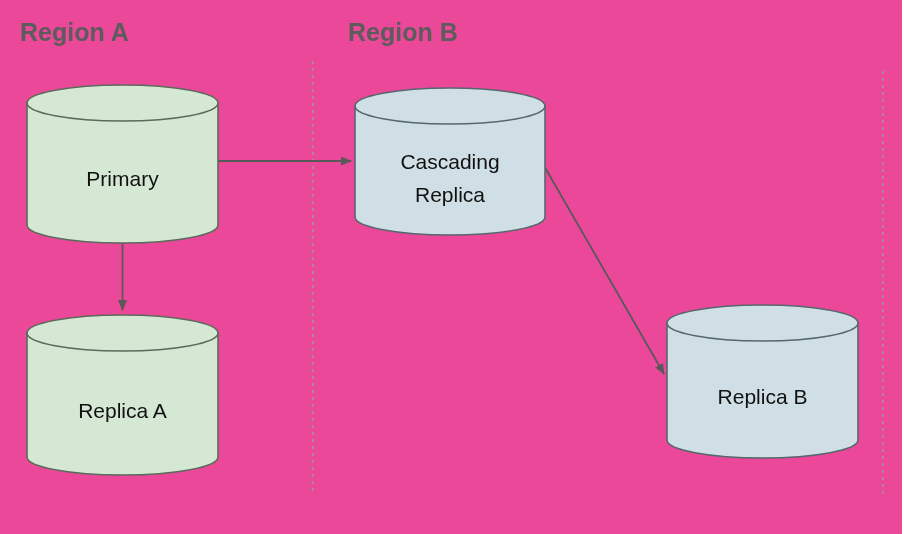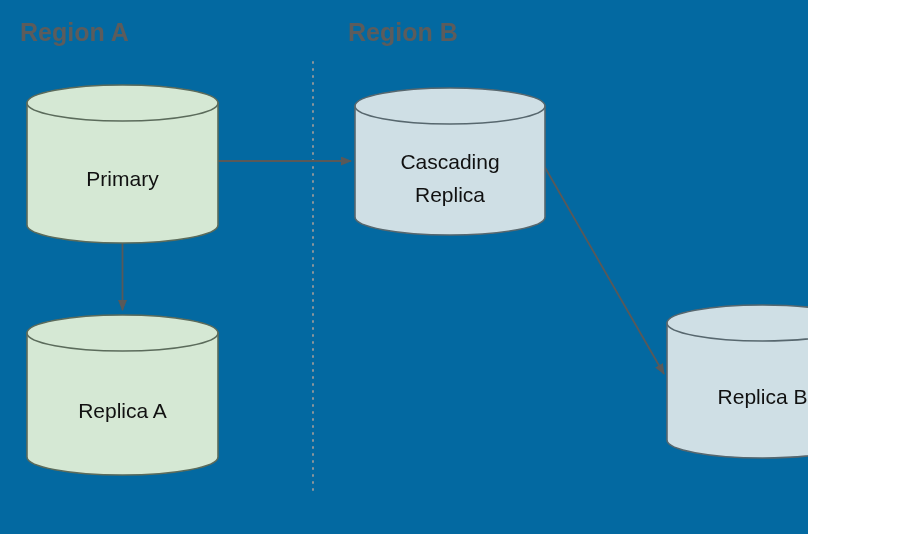--- a/index.html
+++ b/index.html
@@ -7,23 +7,23 @@
     margin: 0;
     padding: 0;
     background: #ffffff;
   }
   body {
     font-family: "Liberation Sans", sans-serif;
     -webkit-font-smoothing: antialiased;
   }
   #canvas {
     position: relative;
-    width: 808px;
+    width: 902px;
     height: 534px;
-    background: #0369a1;
+    background: #ec4899;
     overflow: hidden;
   }
   #diagram-svg {
     position: absolute;
     top: 0;
     left: 0;
     width: 910px;
     height: 534px;
   }
   .region-label {

